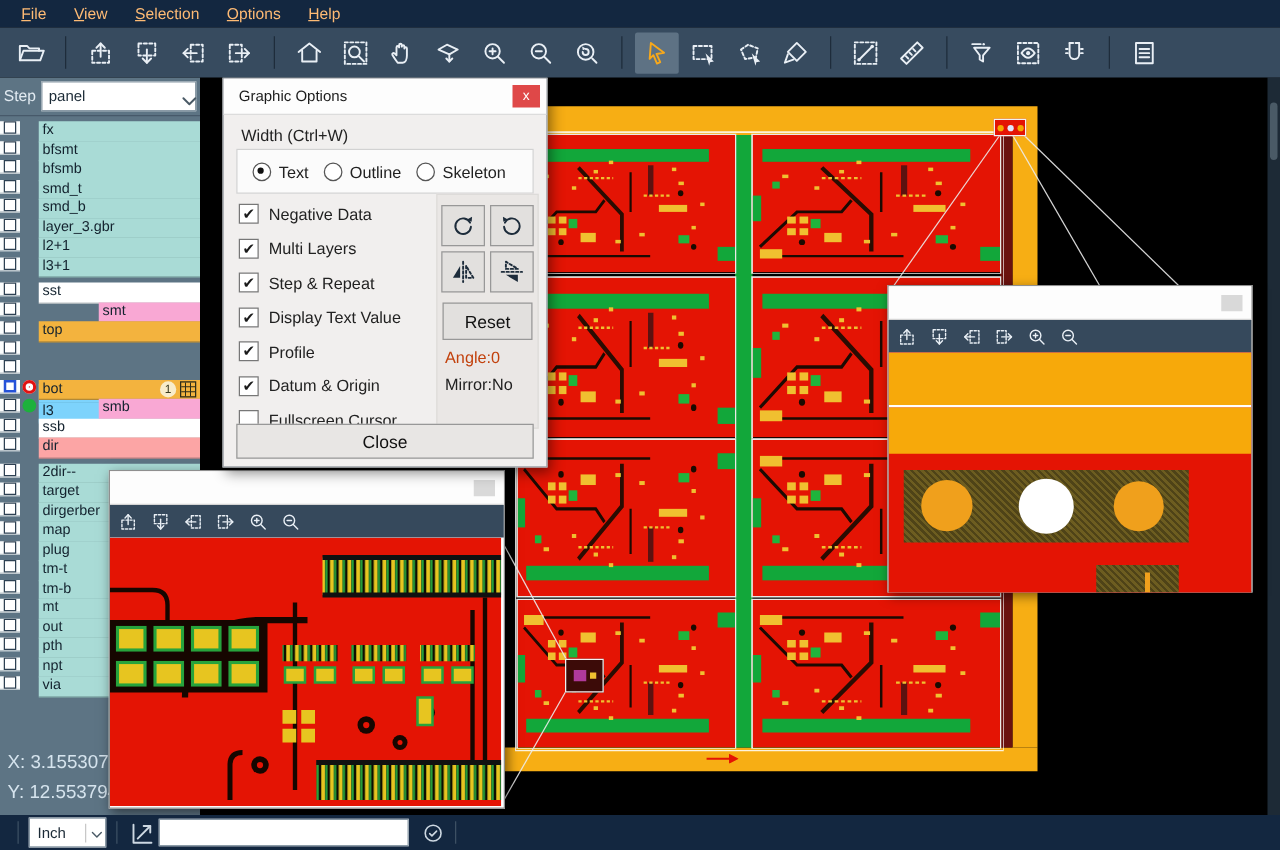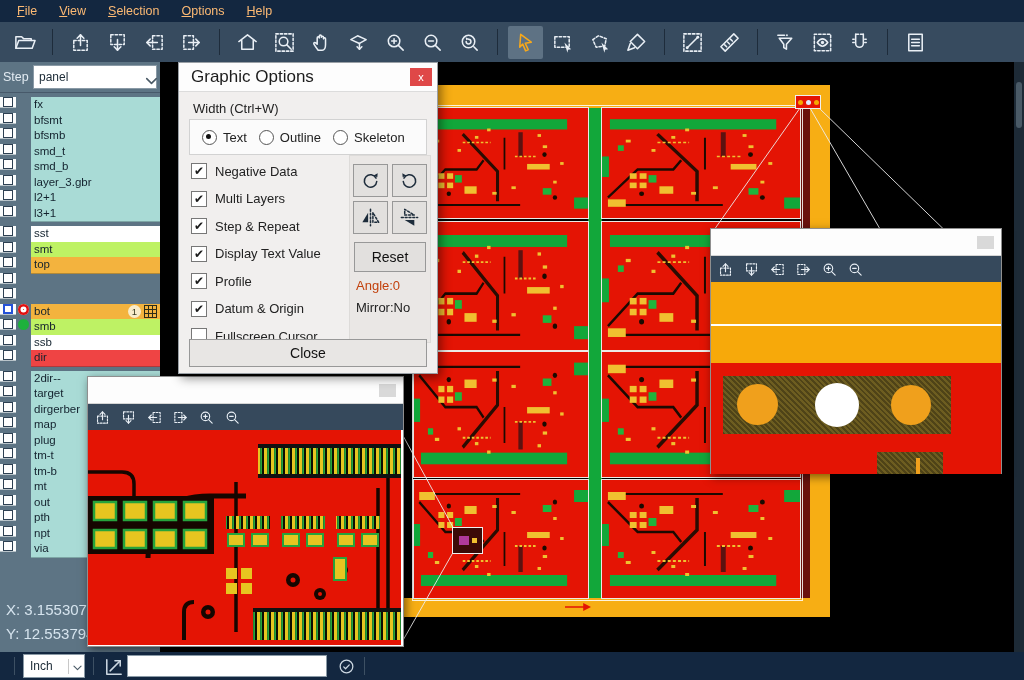--- a/index.html
+++ b/index.html
@@ -30,24 +30,24 @@
   .cb-cell{width:16px;background:#fbfdfd;border-bottom:1px solid #b9c4ca;display:flex;align-items:center;justify-content:center;}
   .cbx{width:8px;height:8px;border:1.5px solid #2d4052;background:#fff;}
   .cbx.sel{border:2.5px solid #2452d8;width:6px;height:6px;}
   .dot-cell{width:15px;display:flex;align-items:center;justify-content:center;}
   .dot{width:11px;height:11px;border-radius:50%;}
   .dot.red{background:#e01212;box-shadow:inset 0 0 0 2.5px #e01212,inset 0 0 0 5px #fff;}
   .dot.green{background:#1db13c;}
   .lbl{flex:1;font-size:11.5px;line-height:15.5px;color:#13222e;padding-left:3px;border-bottom:1px solid rgba(10,30,40,.28);display:flex;align-items:center;overflow:hidden;white-space:nowrap;}
   .bg-teal{background:#a9dbd6;}
   .bg-white{background:#ffffff;}
-  .bg-green{background:#bef264;}
+  .bg-green{background:#f9a8d4;margin-left:48px;}
   .bg-orange{background:#f3b33e;}
   .bg-gold{background:#7dd3fc;margin-top:34px;}
-  .bg-gray{background:#ef4444;}
+  .bg-gray{background:#fca5a5;}
   .lgap{height:5px;}
   .badge{margin-left:auto;min-width:13px;height:13px;border-radius:7px;background:#f8ecca;color:#3a3a20;font-size:9.5px;text-align:center;line-height:13px;margin-right:3px;}
   .grid-ic{width:11px;height:11px;border:1px solid #2c2c18;margin-right:3px;background-image:linear-gradient(#2c2c18 1px,transparent 1px),linear-gradient(90deg,#2c2c18 1px,transparent 1px);background-size:4px 4px;background-position:-1px -1px;}
   #coords{position:absolute;left:6px;top:536px;color:#d6e4ee;font-size:15px;line-height:24px;}
   
   #canvas{position:absolute;left:160px;top:62px;width:864px;height:590px;background:#000;z-index:1;}
   #scrollstrip{position:absolute;left:854px;top:0;width:10px;height:590px;background:#1d2a36;}
   #scrollthumb{position:absolute;left:856px;top:20px;width:6px;height:46px;background:#4a5a66;border-radius:3px;}
   .cell{position:absolute;box-shadow:0 0 0 1px #eceae6;overflow:hidden;}
   .cell svg{display:block;width:100%;height:100%;}
@@ -55,21 +55,21 @@
   .callout{position:absolute;border:1px solid #f0f0f0;z-index:7;}
   
   .magwin{position:absolute;border:1px solid #8f8f8f;background:#fff;box-shadow:2px 3px 9px rgba(0,0,0,.5);}
   .mag-title{height:26px;background:#fdfdfd;border-bottom:1px solid #d5d5d5;display:flex;align-items:center;}
   .mag-btn{width:17px;height:13px;background:#d9d9d9;margin-left:auto;margin-right:7px;}
   .mag-toolbar{height:26px;background:#36495c;display:flex;align-items:center;padding-left:6px;gap:9px;color:#e9eff5;}
   .hatch{background-color:#6d5d20;background-image:repeating-linear-gradient(45deg,rgba(0,0,0,.28) 0 2px,transparent 2px 4px);}
   
   #dialog{position:absolute;left:178px;top:62px;width:258px;height:310px;background:#f1efee;border:1px solid #9aa0a6;box-shadow:3px 4px 10px rgba(0,0,0,.45);z-index:20;}
   #dlg-title{height:28px;background:#fdfdfd;border-bottom:1px solid #dcdcdc;display:flex;align-items:center;}
-  #dlg-title-text{font-size:17px;color:#1c1c1c;padding-left:12px;}
+  #dlg-title-text{font-size:12px;color:#1c1c1c;padding-left:12px;}
   #dlg-close{width:22px;height:18px;background:#df4848;color:#fff;font-size:11px;line-height:18px;text-align:center;margin-left:auto;margin-right:5px;}
   #dlg-width-label{position:absolute;left:14px;top:38px;font-size:13px;color:#222;}
   #radio-box{position:absolute;left:10px;top:56px;width:236px;height:34px;background:#fbfbfb;border:1px solid #d2d2d2;display:flex;align-items:center;}
   .rad-item{display:flex;align-items:center;gap:6px;margin-left:12px;}
   .rad{width:13px;height:13px;border:1px solid #555;border-radius:50%;background:#fff;position:relative;}
   .rad.sel:after{content:"";position:absolute;left:3px;top:3px;width:5px;height:5px;border-radius:50%;background:#111;}
   .rad-label{font-size:13px;color:#222;}
   #dlg-checks{position:absolute;left:12px;top:100px;display:flex;flex-direction:column;gap:11.5px;}
   .chk-item{display:flex;align-items:center;gap:8px;}
   .cbx2{width:14px;height:14px;border:1px solid #777;background:#fff;font-size:12px;line-height:14px;text-align:center;color:#1a1a1a;}

